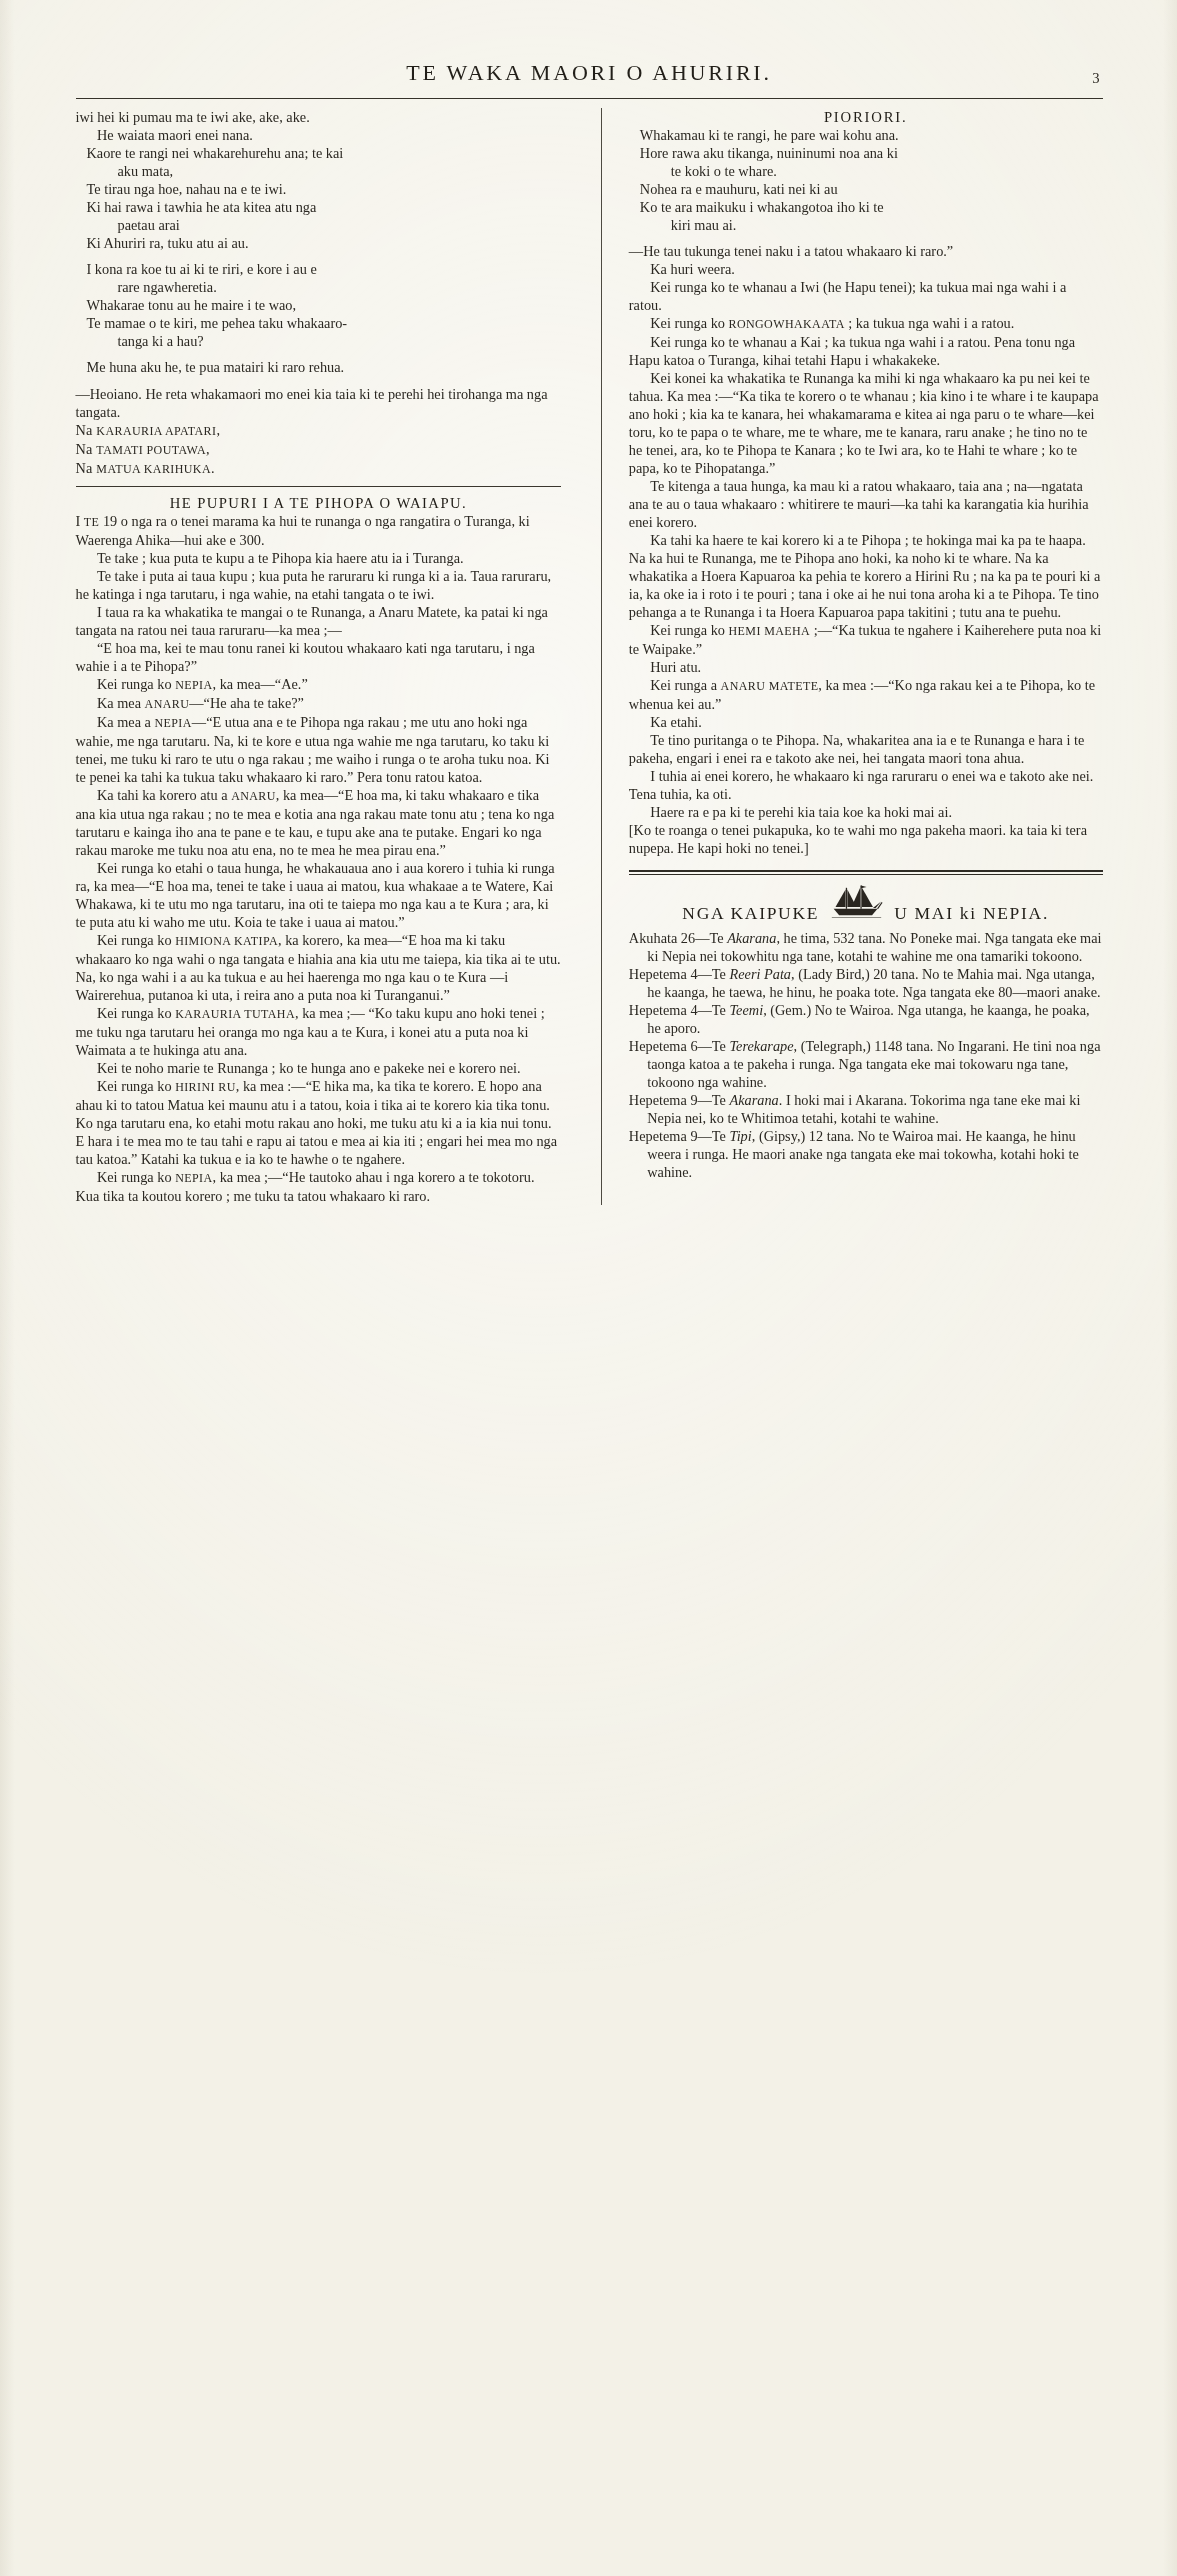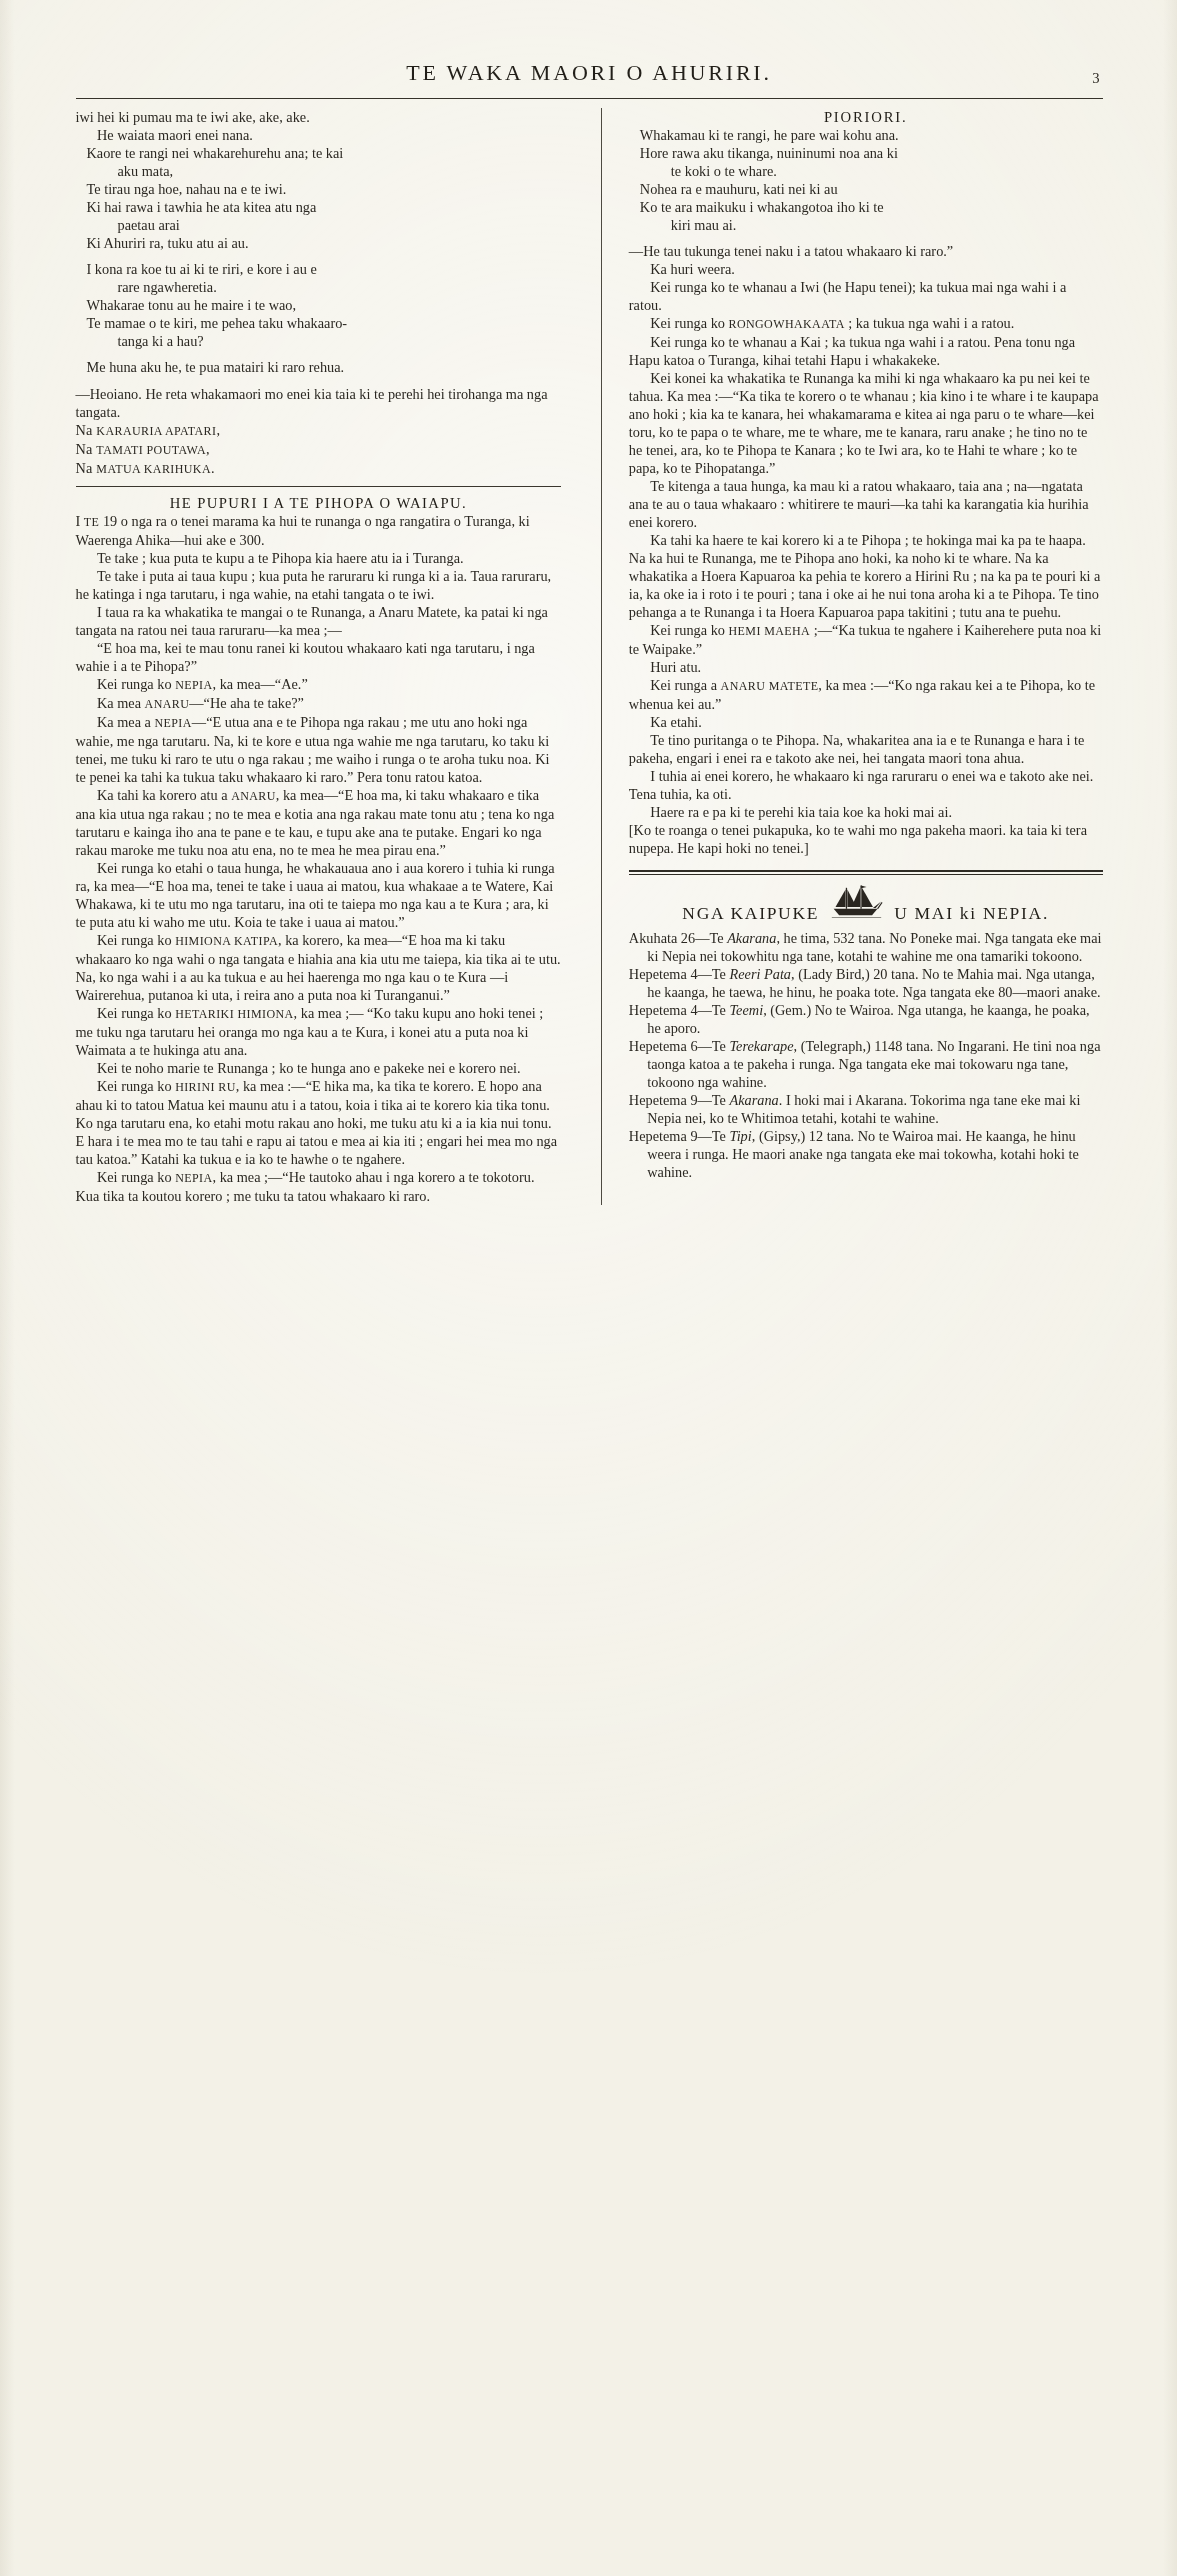--- a/index.html
+++ b/index.html
@@ -110,21 +110,21 @@
         <p class="blk para">Te take ; kua puta te kupu a te Pihopa kia haere atu ia i Turanga.</p>
         <p class="blk para">Te take i puta ai taua kupu ; kua puta he raruraru ki runga ki a ia. Taua raruraru, he katinga i nga tarutaru, i nga wahie, na etahi tangata o te iwi.</p>
         <p class="blk para">I taua ra ka whakatika te mangai o te Runanga, a Anaru Matete, ka patai ki nga tangata na ratou nei taua raruraru—ka mea ;—</p>
         <p class="blk para">“E hoa ma, kei te mau tonu ranei ki koutou whakaaro kati nga tarutaru, i nga wahie i a te Pihopa?”</p>
         <p class="blk para">Kei runga ko <span class="sc">NEPIA</span>, ka mea—“Ae.”</p>
         <p class="blk para">Ka mea <span class="sc">ANARU</span>—“He aha te take?”</p>
         <p class="blk para">Ka mea a <span class="sc">NEPIA</span>—“E utua ana e te Pihopa nga rakau ; me utu ano hoki nga wahie, me nga tarutaru. Na, ki te kore e utua nga wahie me nga tarutaru, ko taku ki tenei, me tuku ki raro te utu o nga rakau ; me waiho i runga o te aroha tuku noa. Ki te penei ka tahi ka tukua taku whakaaro ki raro.” Pera tonu ratou katoa.</p>
         <p class="blk para">Ka tahi ka korero atu a <span class="sc">ANARU</span>, ka mea—“E hoa ma, ki taku whakaaro e tika ana kia utua nga rakau ; no te mea e kotia ana nga rakau mate tonu atu ; tena ko nga tarutaru e kainga iho ana te pane e te kau, e tupu ake ana te putake. Engari ko nga rakau maroke me tuku noa atu ena, no te mea he mea pirau ena.”</p>
         <p class="blk para">Kei runga ko etahi o taua hunga, he whakauaua ano i aua korero i tuhia ki runga ra, ka mea—“E hoa ma, tenei te take i uaua ai matou, kua whakaae a te Watere, Kai Whakawa, ki te utu mo nga tarutaru, ina oti te taiepa mo nga kau a te Kura ; ara, ki te puta atu ki waho me utu. Koia te take i uaua ai matou.”</p>
         <p class="blk para">Kei runga ko <span class="sc">HIMIONA KATIPA</span>, ka korero, ka mea—“E hoa ma ki taku whakaaro ko nga wahi o nga tangata e hiahia ana kia utu me taiepa, kia tika ai te utu. Na, ko nga wahi i a au ka tukua e au hei haerenga mo nga kau o te Kura —i Wairerehua, putanoa ki uta, i reira ano a puta noa ki Turanganui.”</p>
-        <p class="blk para">Kei runga ko <span class="sc">HETARIKI HIMIONA</span>, ka mea ;— “Ko taku kupu ano hoki tenei ; me tuku nga tarutaru hei oranga mo nga kau a te Kura, i konei atu a puta noa ki Waimata a te hukinga atu ana.</p>
+        <p class="blk para">Kei runga ko <span class="sc">KARAURIA TUTAHA</span>, ka mea ;— “Ko taku kupu ano hoki tenei ; me tuku nga tarutaru hei oranga mo nga kau a te Kura, i konei atu a puta noa ki Waimata a te hukinga atu ana.</p>
         <p class="blk para">Kei te noho marie te Runanga ; ko te hunga ano e pakeke nei e korero nei.</p>
         <p class="blk para">Kei runga ko <span class="sc">HIRINI RU</span>, ka mea :—“E hika ma, ka tika te korero. E hopo ana ahau ki to tatou Matua kei maunu atu i a tatou, koia i tika ai te korero kia tika tonu. Ko nga tarutaru ena, ko etahi motu rakau ano hoki, me tuku atu ki a ia kia nui tonu. E hara i te mea mo te tau tahi e rapu ai tatou e mea ai kia iti ; engari hei mea mo nga tau katoa.” Katahi ka tukua e ia ko te hawhe o te ngahere.</p>
         <p class="blk para">Kei runga ko <span class="sc">NEPIA</span>, ka mea ;—“He tautoko ahau i nga korero a te tokotoru. Kua tika ta koutou korero ; me tuku ta tatou whakaaro ki raro.</p>
       </section>
 
     <section class="col col-right">
       <div>
           <p class="blk heading-sm">PIORIORI.</p>
           <p class="blk verse">Whakamau ki te rangi, he pare wai kohu ana.</p>
           <p class="blk verse">Hore rawa aku tikanga, nuininumi noa ana ki</p>

